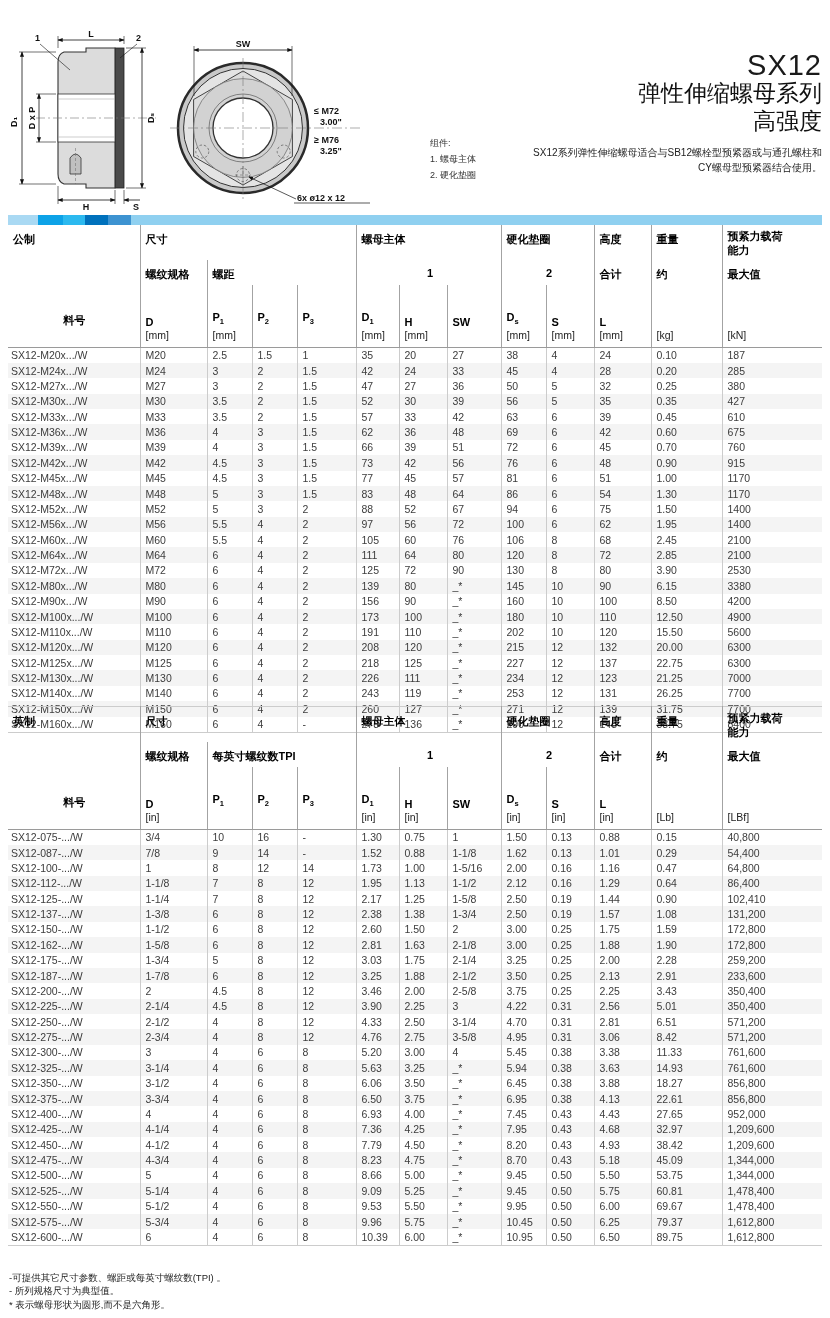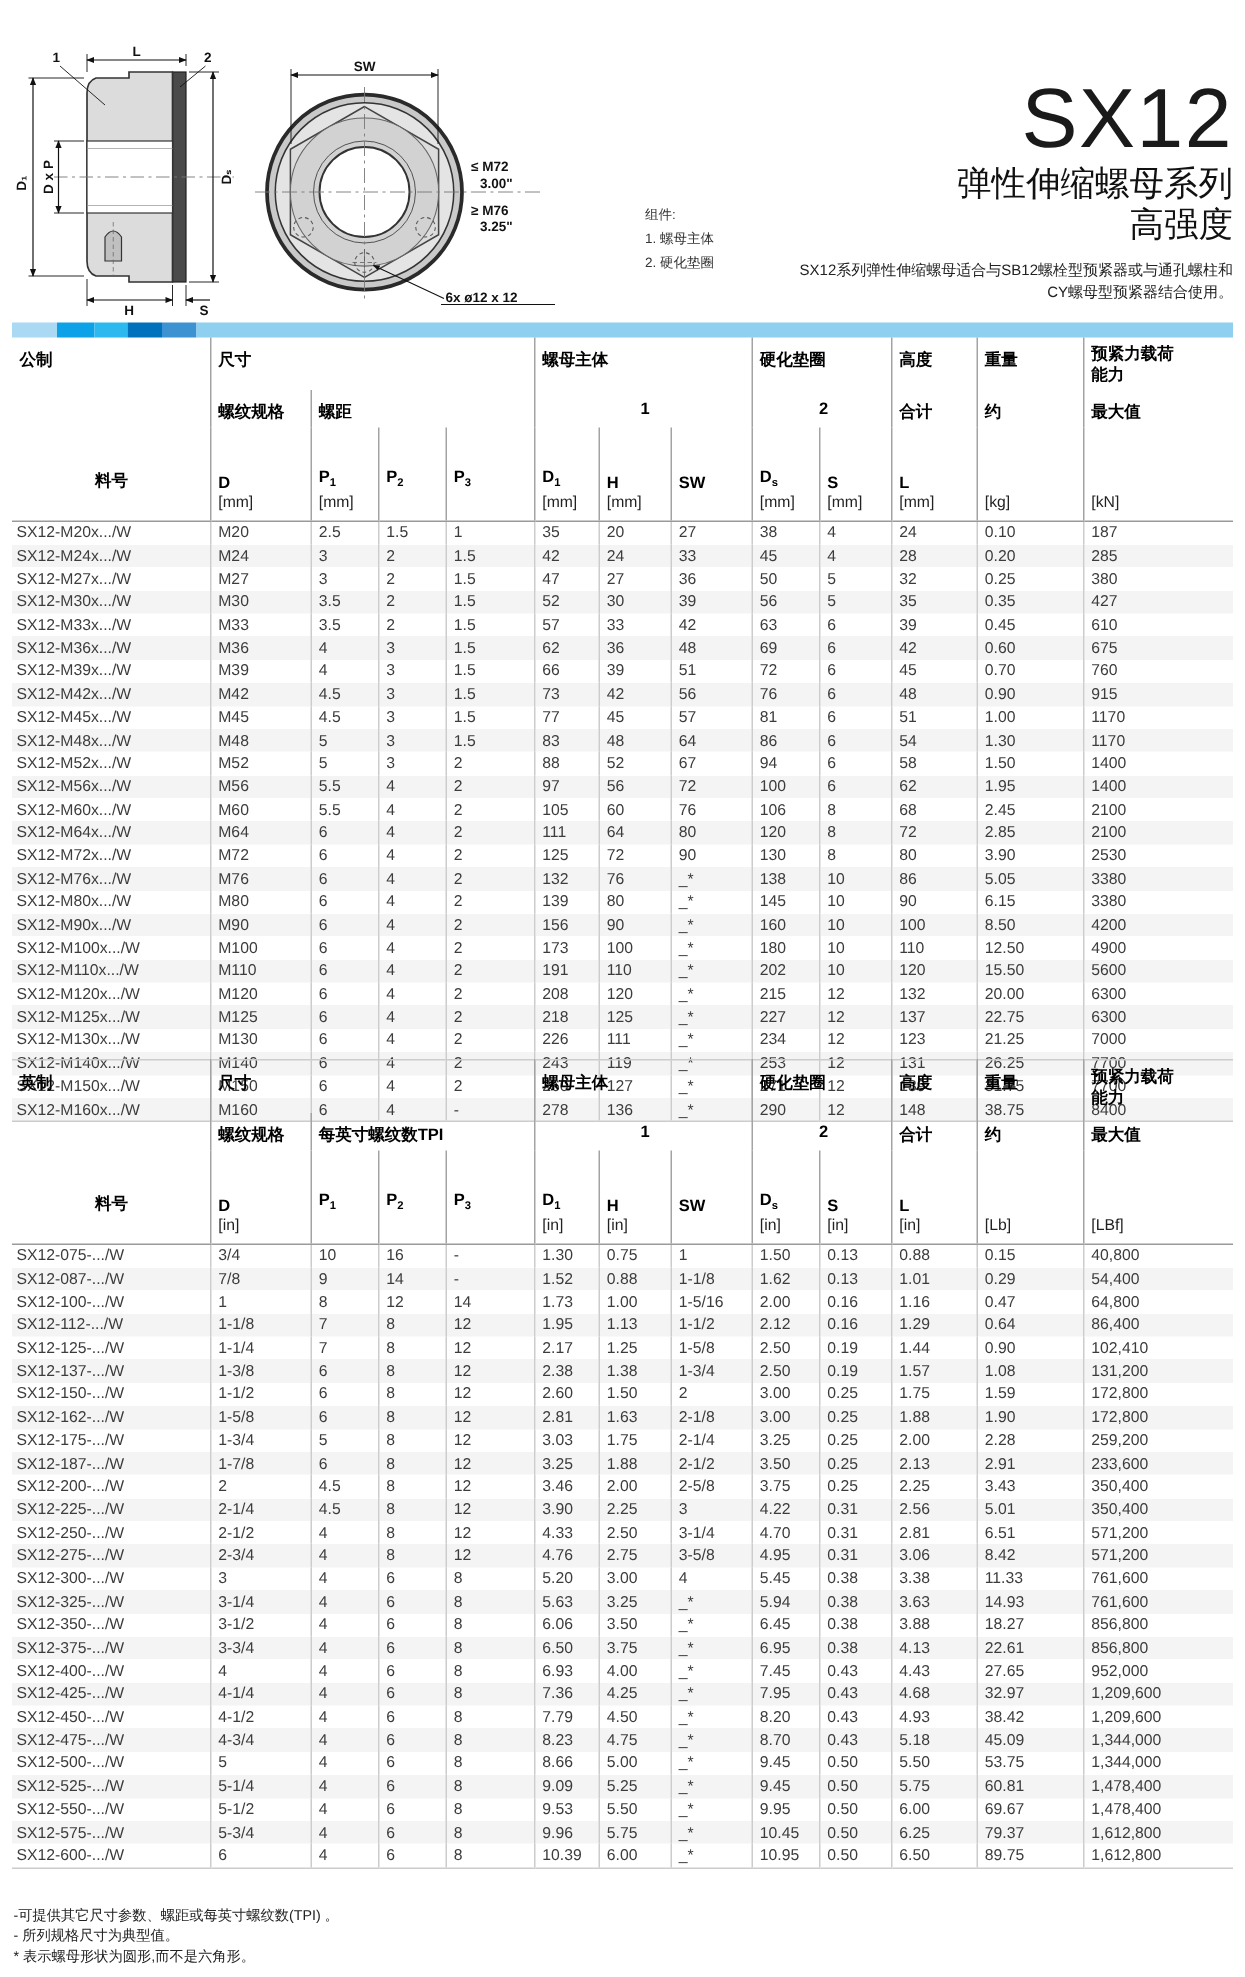--- a/index.html
+++ b/index.html
@@ -2,21 +2,21 @@
 <html><head>
 <meta charset="utf-8">
 <style>
   html,body{margin:0;padding:0;background:#fff;}
   body{width:830px;height:1318px;position:relative;overflow:hidden;
        font-family:"Liberation Sans","DejaVu Sans",sans-serif;color:#222;}
   #page{position:relative;width:830px;height:1318px;background:#fff;}
 
   
   .titleblock{position:absolute;right:8px;top:50px;text-align:right;}
-  .t-product{font-size:56px;font-weight:300;line-height:1.05;color:#1a1a1a;letter-spacing:1px;}
+  .t-product{font-size:29px;font-weight:300;line-height:1.05;color:#1a1a1a;letter-spacing:1px;}
   .t-sub{font-size:23px;font-weight:400;line-height:1.2;color:#111;}
   .t-desc{font-size:10px;line-height:1.55;margin-top:9px;color:#222;}
 
   
   .drawing{position:absolute;left:8px;top:26px;}
   .dimtxt{font-size:9px;font-weight:bold;fill:#111;}
   .comp-notes{position:absolute;left:430px;top:136px;font-size:9px;line-height:1.75;color:#333;}
 
   
   .accent{position:absolute;left:8px;top:215px;width:814px;height:10px;display:flex;}
@@ -409,21 +409,21 @@
           <td>SX12-M52x.../W</td>
           <td class="bl">M52</td>
           <td class="bl">5</td>
           <td class="bl">3</td>
           <td class="bl">2</td>
           <td class="bl">88</td>
           <td class="bl">52</td>
           <td class="bl">67</td>
           <td class="bl">94</td>
           <td class="bl">6</td>
-          <td class="bl">58</td>
+          <td class="bl">75</td>
           <td class="bl">1.50</td>
           <td class="bl">1400</td>
         </tr>
         <tr>
           <td>SX12-M56x.../W</td>
           <td class="bl">M56</td>
           <td class="bl">5.5</td>
           <td class="bl">4</td>
           <td class="bl">2</td>
           <td class="bl">97</td>
@@ -472,35 +472,20 @@
           <td class="bl">4</td>
           <td class="bl">2</td>
           <td class="bl">125</td>
           <td class="bl">72</td>
           <td class="bl">90</td>
           <td class="bl">130</td>
           <td class="bl">8</td>
           <td class="bl">80</td>
           <td class="bl">3.90</td>
           <td class="bl">2530</td>
-        </tr>
-        <tr>
-          <td>SX12-M76x.../W</td>
-          <td class="bl">M76</td>
-          <td class="bl">6</td>
-          <td class="bl">4</td>
-          <td class="bl">2</td>
-          <td class="bl">132</td>
-          <td class="bl">76</td>
-          <td class="bl">_*</td>
-          <td class="bl">138</td>
-          <td class="bl">10</td>
-          <td class="bl">86</td>
-          <td class="bl">5.05</td>
-          <td class="bl">3380</td>
         </tr>
         <tr>
           <td>SX12-M80x.../W</td>
           <td class="bl">M80</td>
           <td class="bl">6</td>
           <td class="bl">4</td>
           <td class="bl">2</td>
           <td class="bl">139</td>
           <td class="bl">80</td>
           <td class="bl">_*</td>

